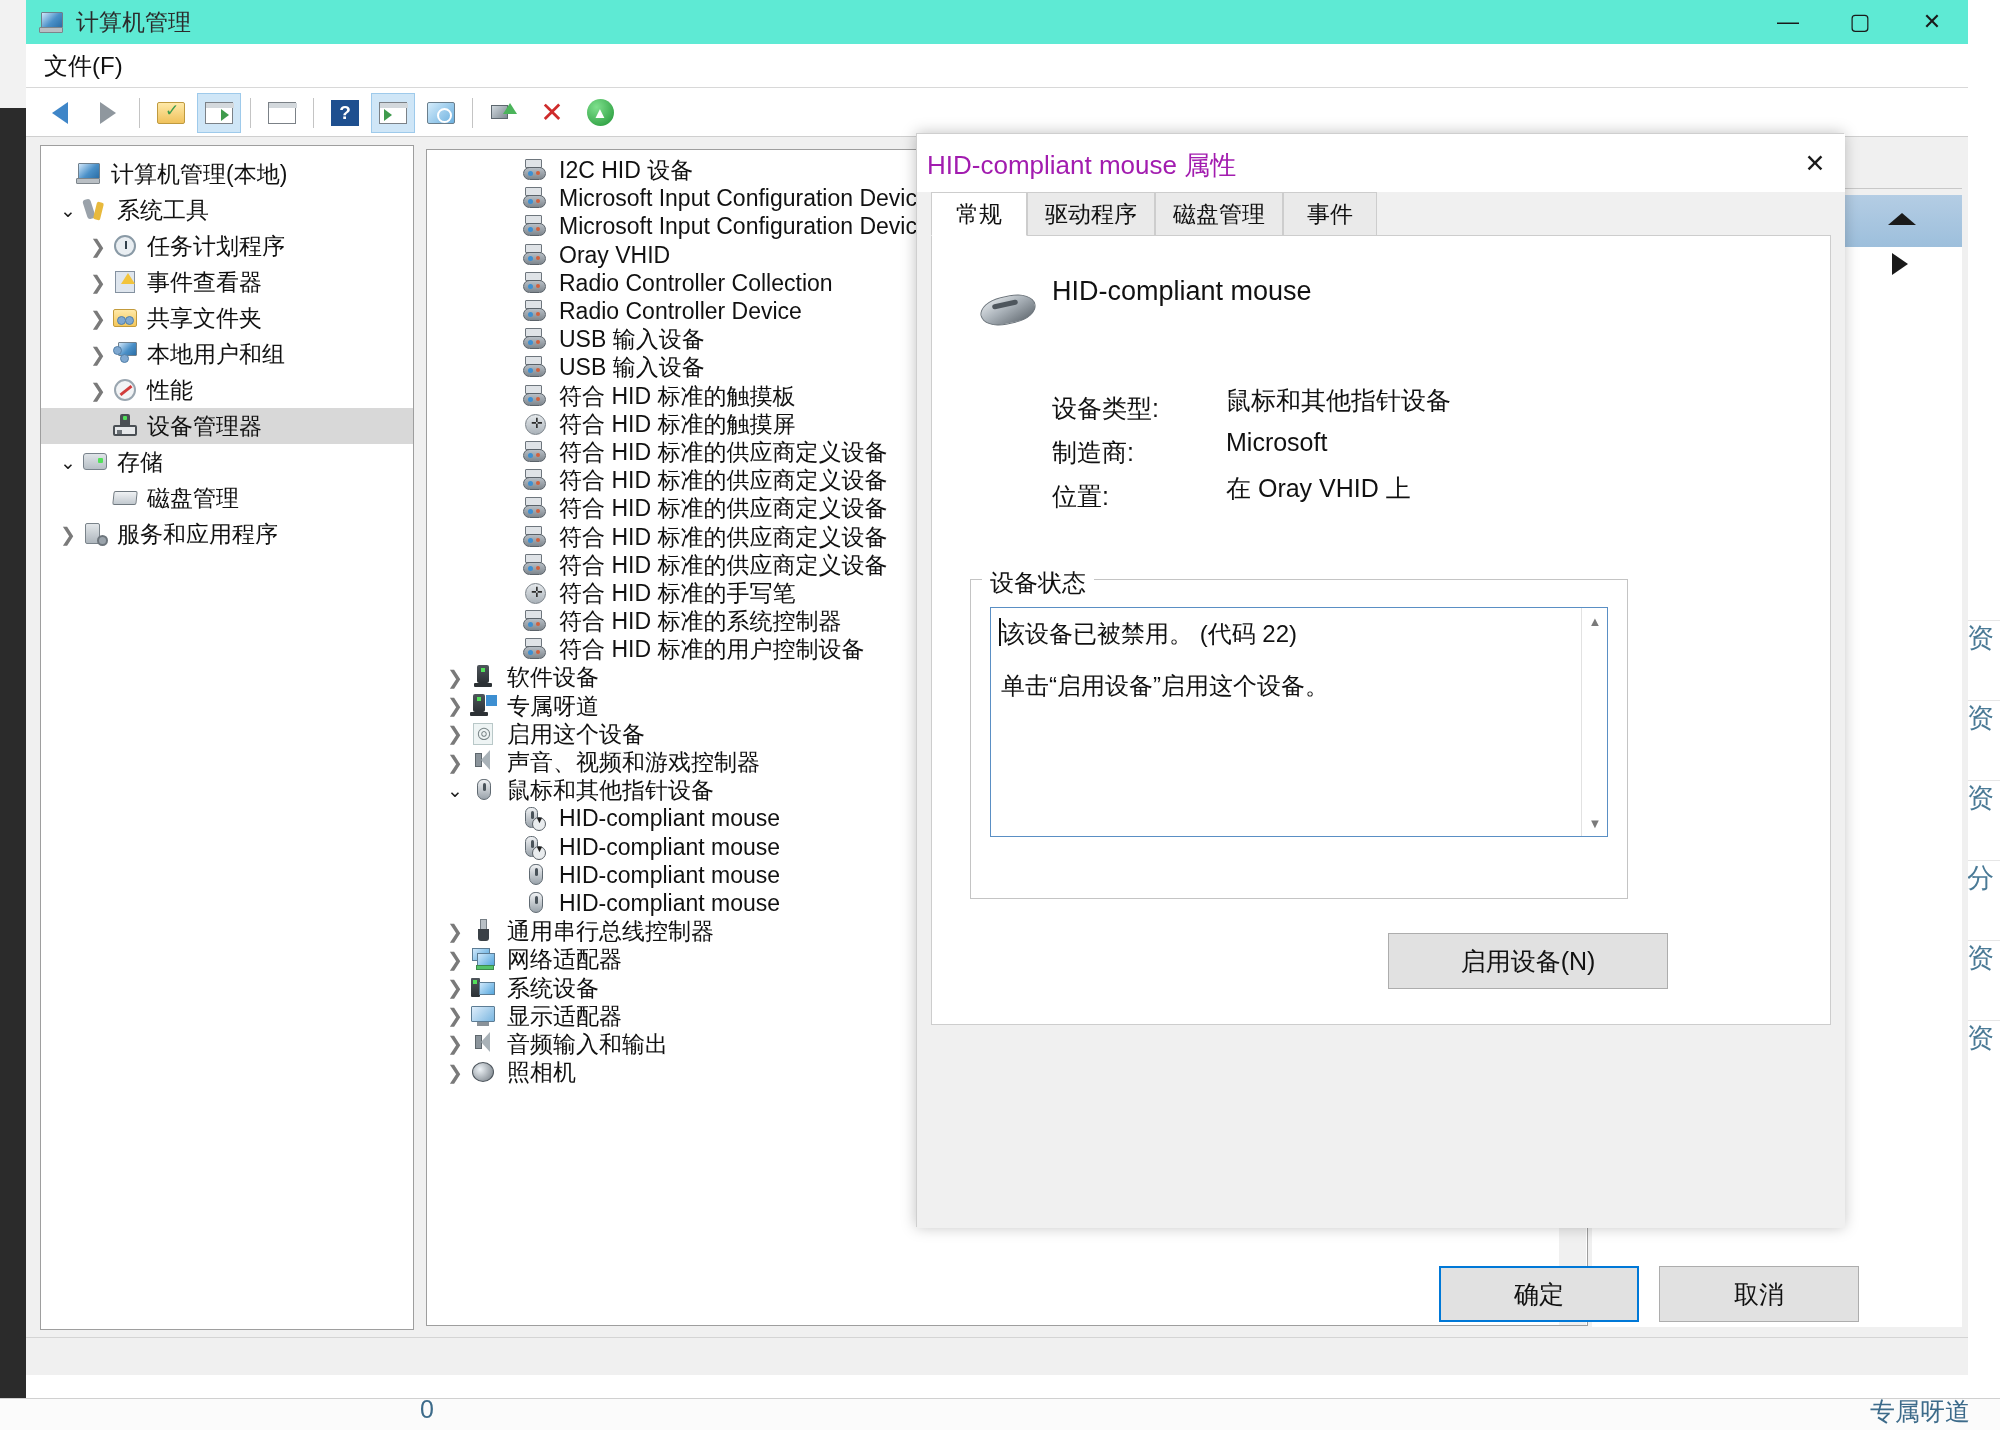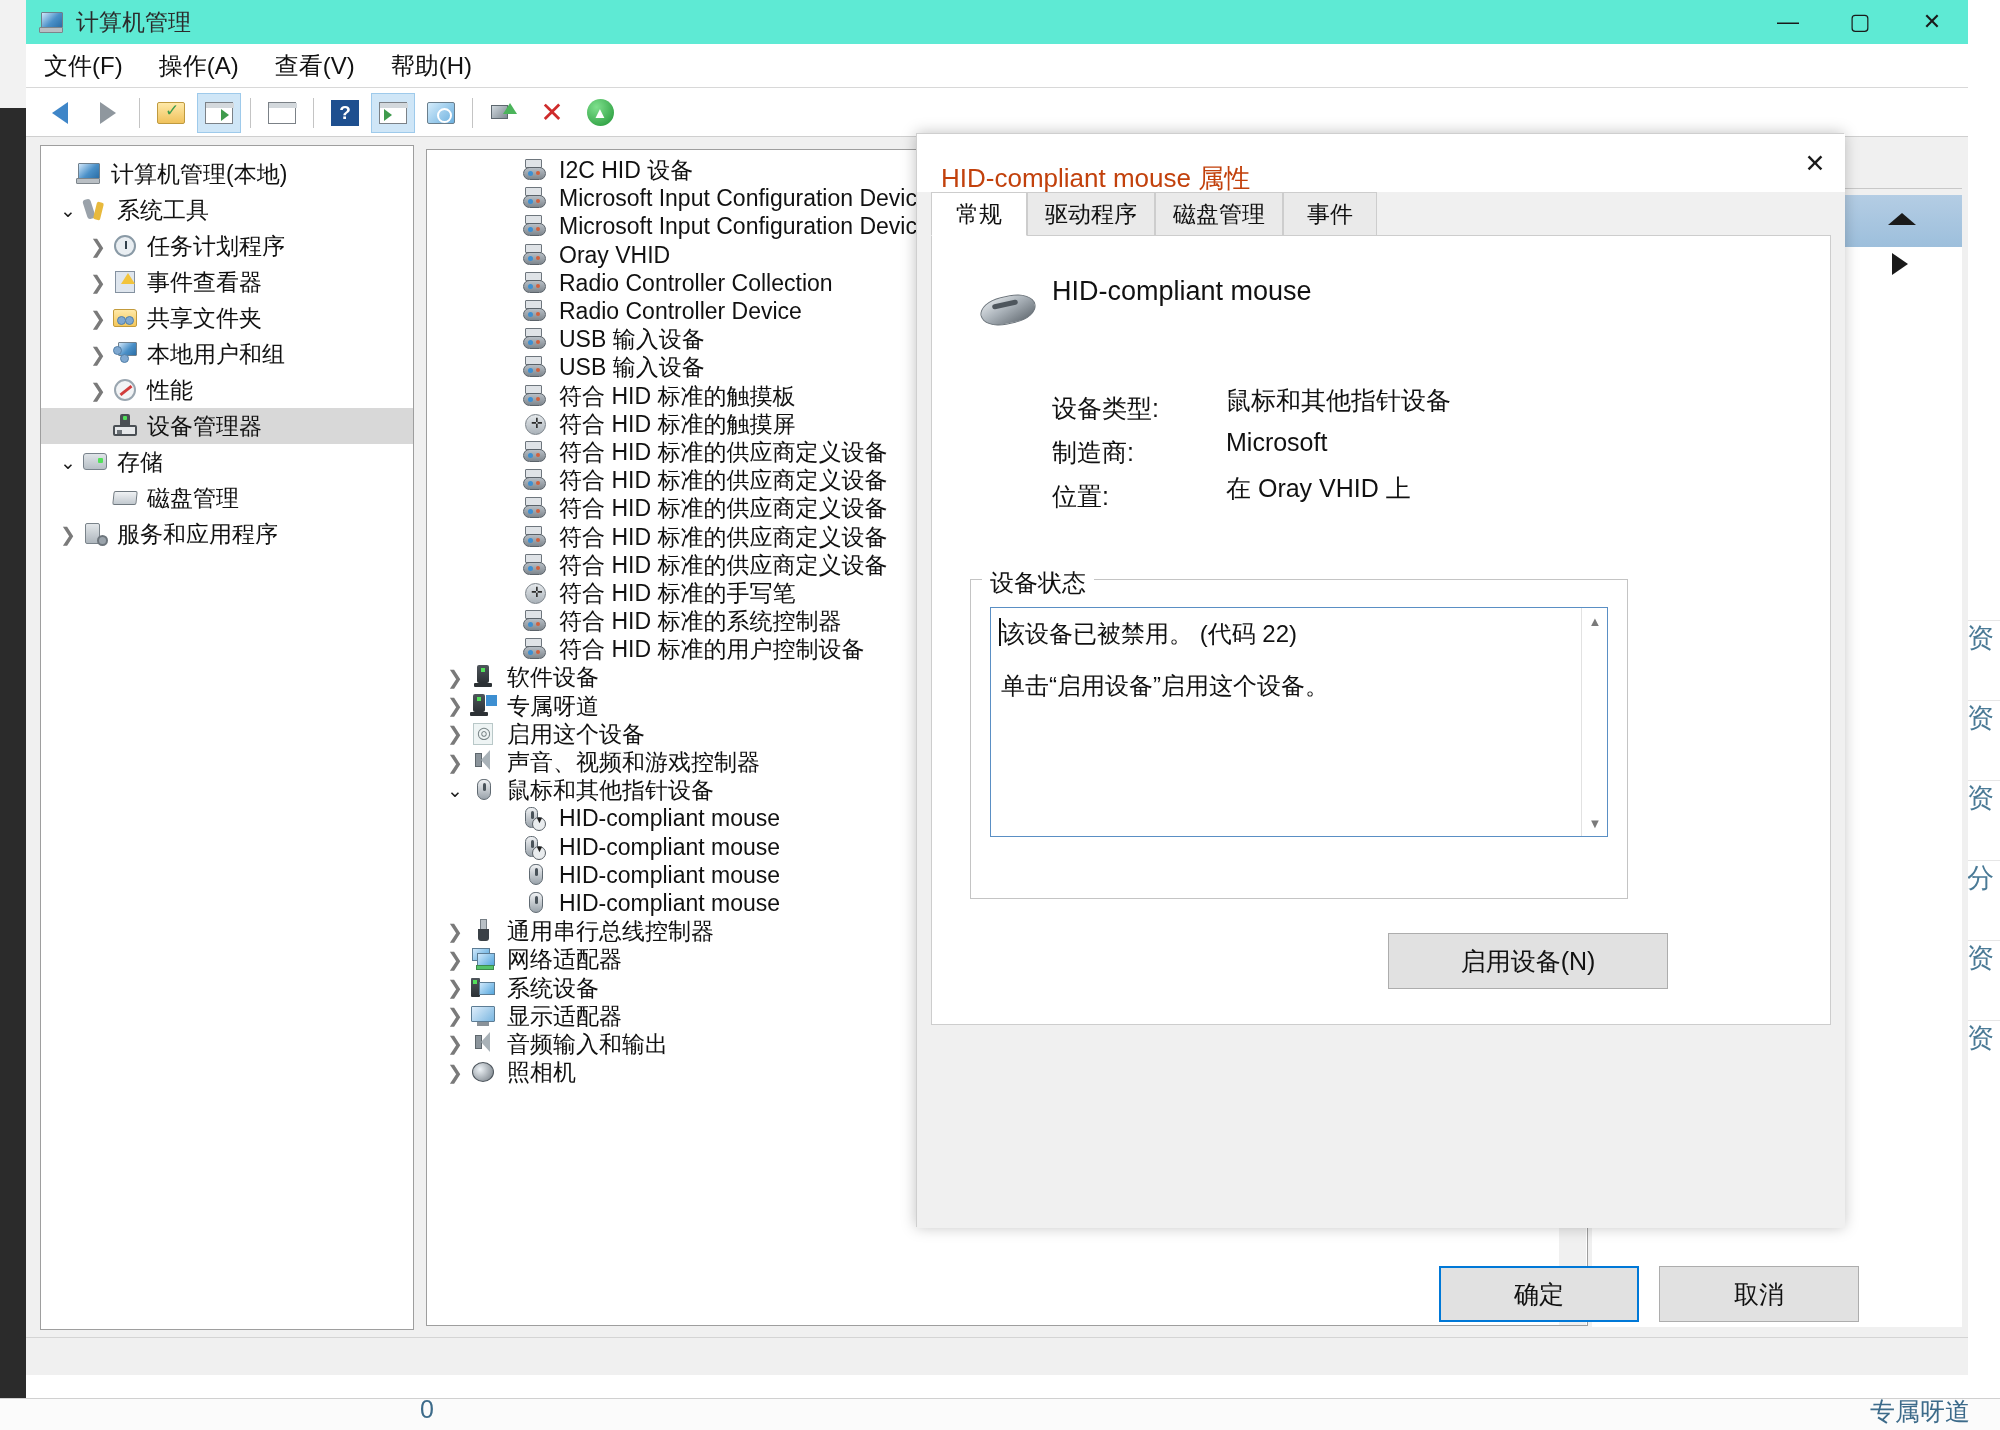--- a/index.html
+++ b/index.html
@@ -65,20 +65,21 @@
     display: flex; align-items: center; justify-content: center;
     font-size: 22px; color: #1a1a1a;
   }
   #caption-group { position: absolute; right: 0; top: 0; display: flex; }
 
   
   #menubar {
     position: absolute; left: 0; top: 44px; width: 1942px; height: 44px;
     background: #ffffff; display: flex; align-items: flex-start;
     border-bottom: 1px solid #d8d8d8;
+    flex-direction: column;
   }
   .menu-item {
     padding: 0 18px; font-size: 24px; color: #111;
     line-height: 44px; cursor: default;
     font-family: "Liberation Sans", "DejaVu Sans", sans-serif;
   }
 
   
   #toolbar {
     position: absolute; left: 0; top: 89px; width: 1942px; height: 48px;
@@ -196,24 +197,23 @@
     width: 928px; height: 1094px;
     background: #ffffff;
     border: 1px solid #cfcfcf;
     box-shadow: 0 0 14px rgba(0,0,0,0.25);
   }
   #dlg-title {
     position: absolute; left: 0; top: 0; width: 928px; height: 58px;
     background: #ffffff;
   }
   #dlg-title-text {
-    position: absolute; left: 24px; top: 14px;
-    font-size: 26px; color: #c2410c;
+    position: absolute; left: 10px; top: 14px;
+    font-size: 26px; color: #a21caf;
     font-family: "Liberation Sans", "DejaVu Sans", sans-serif;
-    margin-top: 13px;
   }
   #dlg-close {
     position: absolute; right: 0; top: 0; width: 60px; height: 58px;
     display: flex; align-items: center; justify-content: center;
     font-size: 25px; color: #1a1a1a;
   }
   #dlg-body {
     position: absolute; left: 0; top: 58px; width: 928px; height: 1036px;
     background: #f0f0f0;
   }

